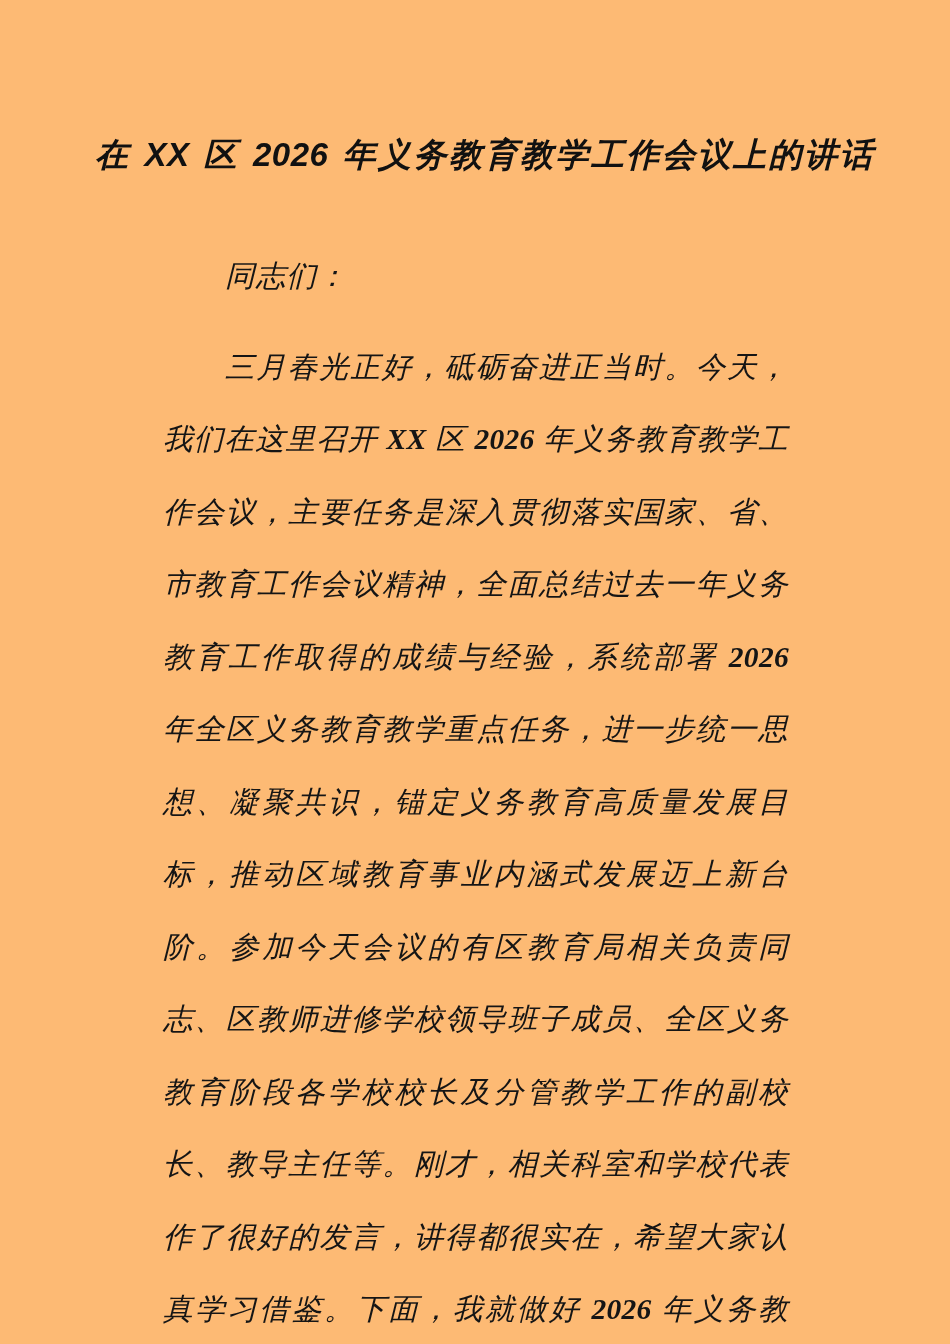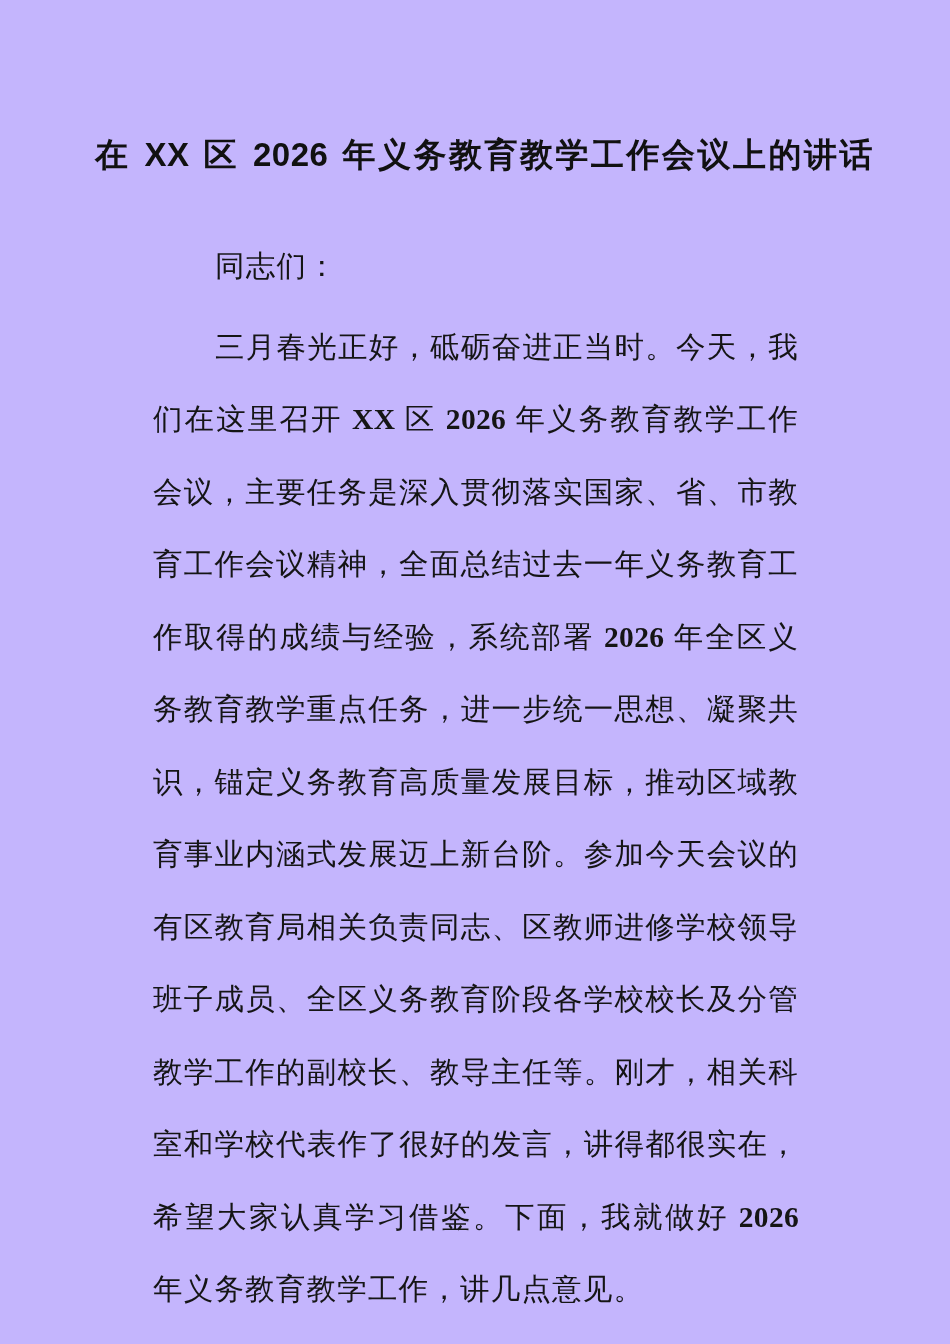--- a/index.html
+++ b/index.html
@@ -12,23 +12,24 @@
     height: 1344px;
     font-family: "Liberation Serif", "DejaVu Serif", serif;
     color: #000000;
     -webkit-font-smoothing: antialiased;
   }
 
   .page {
     position: relative;
     width: 950px;
     height: 1344px;
-    background: #c4b5fd;
+    background: #fdba74;
     box-sizing: border-box;
     overflow: hidden;
+    font-style: italic;
   }
 
   .doc-title {
     position: absolute;
     left: 95px;
     top: 106px;
     width: 760px;
     text-align: center;
     font-family: "DejaVu Sans", "Liberation Sans", sans-serif;
     font-weight: 700;
@@ -53,21 +54,21 @@
 
   .para {
     font-family: "Liberation Serif", "DejaVu Serif", serif;
     font-size: 29.5px;
     line-height: 72.5px;
     letter-spacing: 1.2px;
     text-align: justify;
     text-align-last: left;
     text-justify: inter-character;
     color: #151515;
-    margin: 8px;
+    margin: 18px;
     font-weight: 400;
   }
   .para.salutation {
     margin-bottom: 0px;
   }
   .indent2 {
     text-indent: 62px;
   }
   .lat {
     font-family: "Liberation Serif", "DejaVu Serif", serif;

